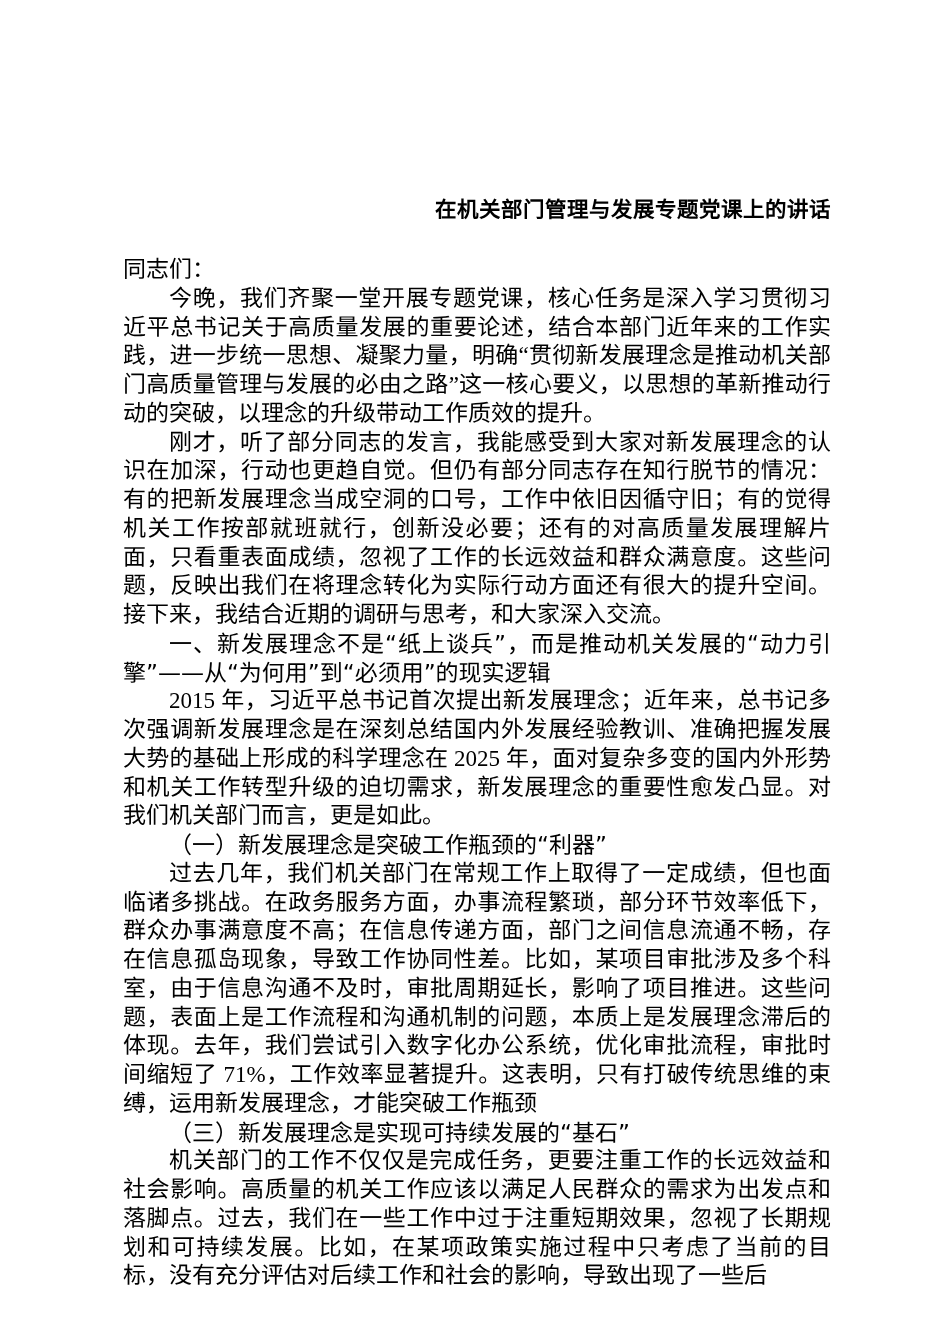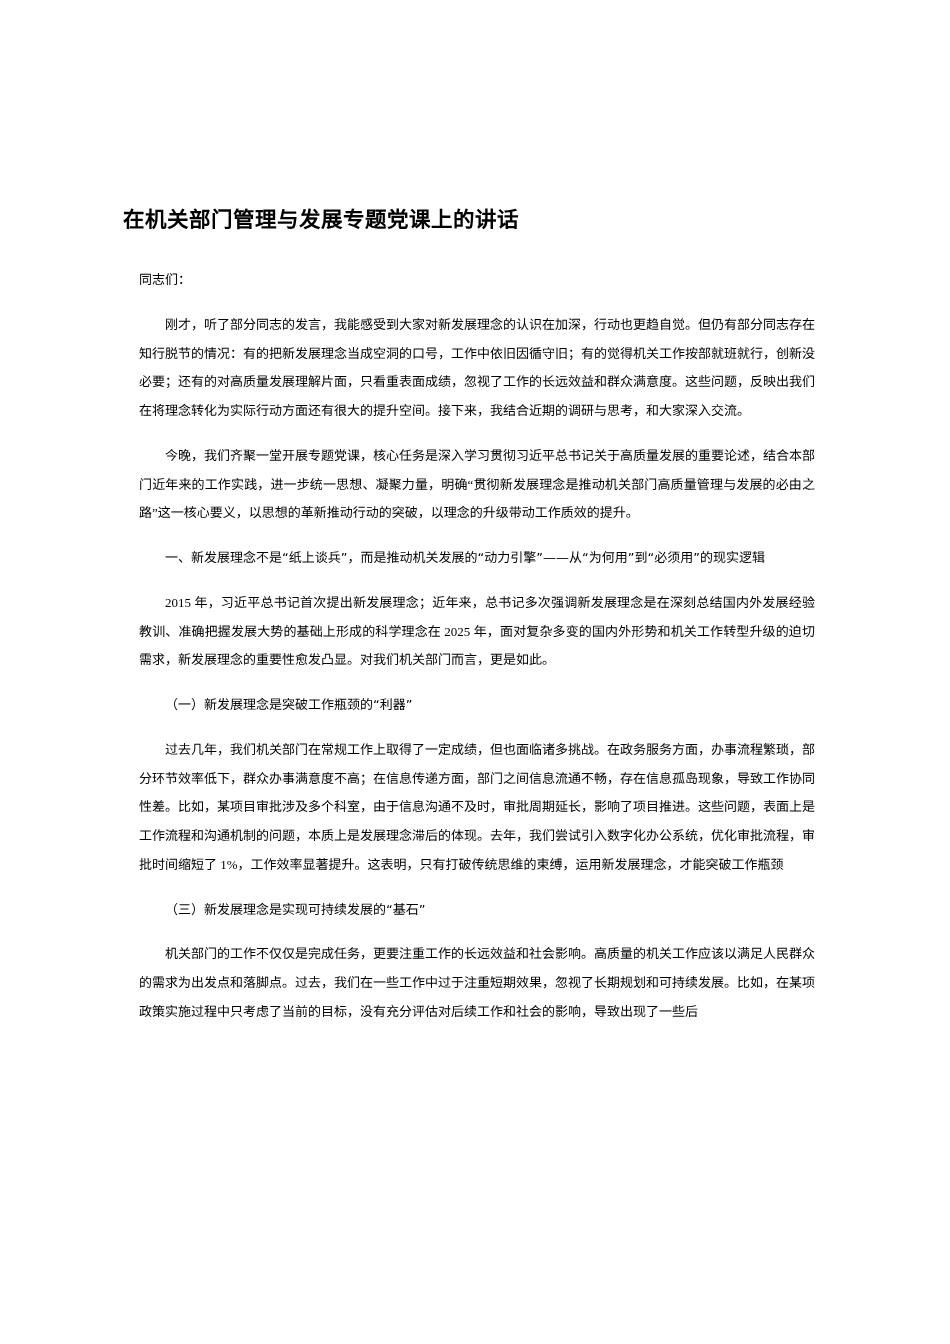--- a/index.html
+++ b/index.html
@@ -19,30 +19,30 @@
       position: absolute;
       left: 123px;
       top: 188px;
       width: 708px;
     }
     .doc-title {
       font-family: "DejaVu Sans", "Liberation Sans", sans-serif;
       font-weight: 700;
       font-size: 21.5px;
       line-height: 30px;
-      text-align: left;
-      margin: 17px 0 31px 0;
+      text-align: right;
+      margin: 7px 0 31px 0;
       letter-spacing: 0.5px;
     }
     .para, .salutation, .heading {
       font-family: "Liberation Serif", "DejaVu Serif", serif;
-      font-size: 13px;
+      font-size: 23px;
       line-height: 28.75px;
       text-align: justify;
-      margin: 16px;
+      margin: 0;
     }
     .para {
       text-indent: 2em;
     }
     .salutation {
       text-indent: 0;
     }
     .heading {
       font-family: "DejaVu Sans", "Liberation Sans", sans-serif;
       font-weight: 400;
@@ -52,31 +52,31 @@
 </head>
 <body>
 
 <div class="page">
   <div class="content">
 
     <h1 class="doc-title">在机关部门管理与发展专题党课上的讲话</h1>
 
     <p class="salutation">同志们：</p>
 
+    <p class="para">今晚，我们齐聚一堂开展专题党课，核心任务是深入学习贯彻习近平总书记关于高质量发展的重要论述，结合本部门近年来的工作实践，进一步统一思想、凝聚力量，明确“贯彻新发展理念是推动机关部门高质量管理与发展的必由之路”这一核心要义，以思想的革新推动行动的突破，以理念的升级带动工作质效的提升。</p>
+
     <p class="para">刚才，听了部分同志的发言，我能感受到大家对新发展理念的认识在加深，行动也更趋自觉。但仍有部分同志存在知行脱节的情况：有的把新发展理念当成空洞的口号，工作中依旧因循守旧；有的觉得机关工作按部就班就行，创新没必要；还有的对高质量发展理解片面，只看重表面成绩，忽视了工作的长远效益和群众满意度。这些问题，反映出我们在将理念转化为实际行动方面还有很大的提升空间。接下来，我结合近期的调研与思考，和大家深入交流。</p>
-
-    <p class="para">今晚，我们齐聚一堂开展专题党课，核心任务是深入学习贯彻习近平总书记关于高质量发展的重要论述，结合本部门近年来的工作实践，进一步统一思想、凝聚力量，明确“贯彻新发展理念是推动机关部门高质量管理与发展的必由之路”这一核心要义，以思想的革新推动行动的突破，以理念的升级带动工作质效的提升。</p>
 
     <p class="heading">一、新发展理念不是“纸上谈兵”，而是推动机关发展的“动力引擎”——从“为何用”到“必须用”的现实逻辑</p>
 
     <p class="para">2015 年，习近平总书记首次提出新发展理念；近年来，总书记多次强调新发展理念是在深刻总结国内外发展经验教训、准确把握发展大势的基础上形成的科学理念在 2025 年，面对复杂多变的国内外形势和机关工作转型升级的迫切需求，新发展理念的重要性愈发凸显。对我们机关部门而言，更是如此。</p>
 
     <p class="heading">（一）新发展理念是突破工作瓶颈的“利器”</p>
 
-    <p class="para">过去几年，我们机关部门在常规工作上取得了一定成绩，但也面临诸多挑战。在政务服务方面，办事流程繁琐，部分环节效率低下，群众办事满意度不高；在信息传递方面，部门之间信息流通不畅，存在信息孤岛现象，导致工作协同性差。比如，某项目审批涉及多个科室，由于信息沟通不及时，审批周期延长，影响了项目推进。这些问题，表面上是工作流程和沟通机制的问题，本质上是发展理念滞后的体现。去年，我们尝试引入数字化办公系统，优化审批流程，审批时间缩短了 1%，工作效率显著提升。这表明，只有打破传统思维的束缚，运用新发展理念，才能突破工作瓶颈</p>
+    <p class="para">过去几年，我们机关部门在常规工作上取得了一定成绩，但也面临诸多挑战。在政务服务方面，办事流程繁琐，部分环节效率低下，群众办事满意度不高；在信息传递方面，部门之间信息流通不畅，存在信息孤岛现象，导致工作协同性差。比如，某项目审批涉及多个科室，由于信息沟通不及时，审批周期延长，影响了项目推进。这些问题，表面上是工作流程和沟通机制的问题，本质上是发展理念滞后的体现。去年，我们尝试引入数字化办公系统，优化审批流程，审批时间缩短了 71%，工作效率显著提升。这表明，只有打破传统思维的束缚，运用新发展理念，才能突破工作瓶颈</p>
 
 
 
     <p class="heading">（三）新发展理念是实现可持续发展的“基石”</p>
 
     <p class="para">机关部门的工作不仅仅是完成任务，更要注重工作的长远效益和社会影响。高质量的机关工作应该以满足人民群众的需求为出发点和落脚点。过去，我们在一些工作中过于注重短期效果，忽视了长期规划和可持续发展。比如，在某项政策实施过程中只考虑了当前的目标，没有充分评估对后续工作和社会的影响，导致出现了一些后</p>
 
   </div>
 </div>
 

